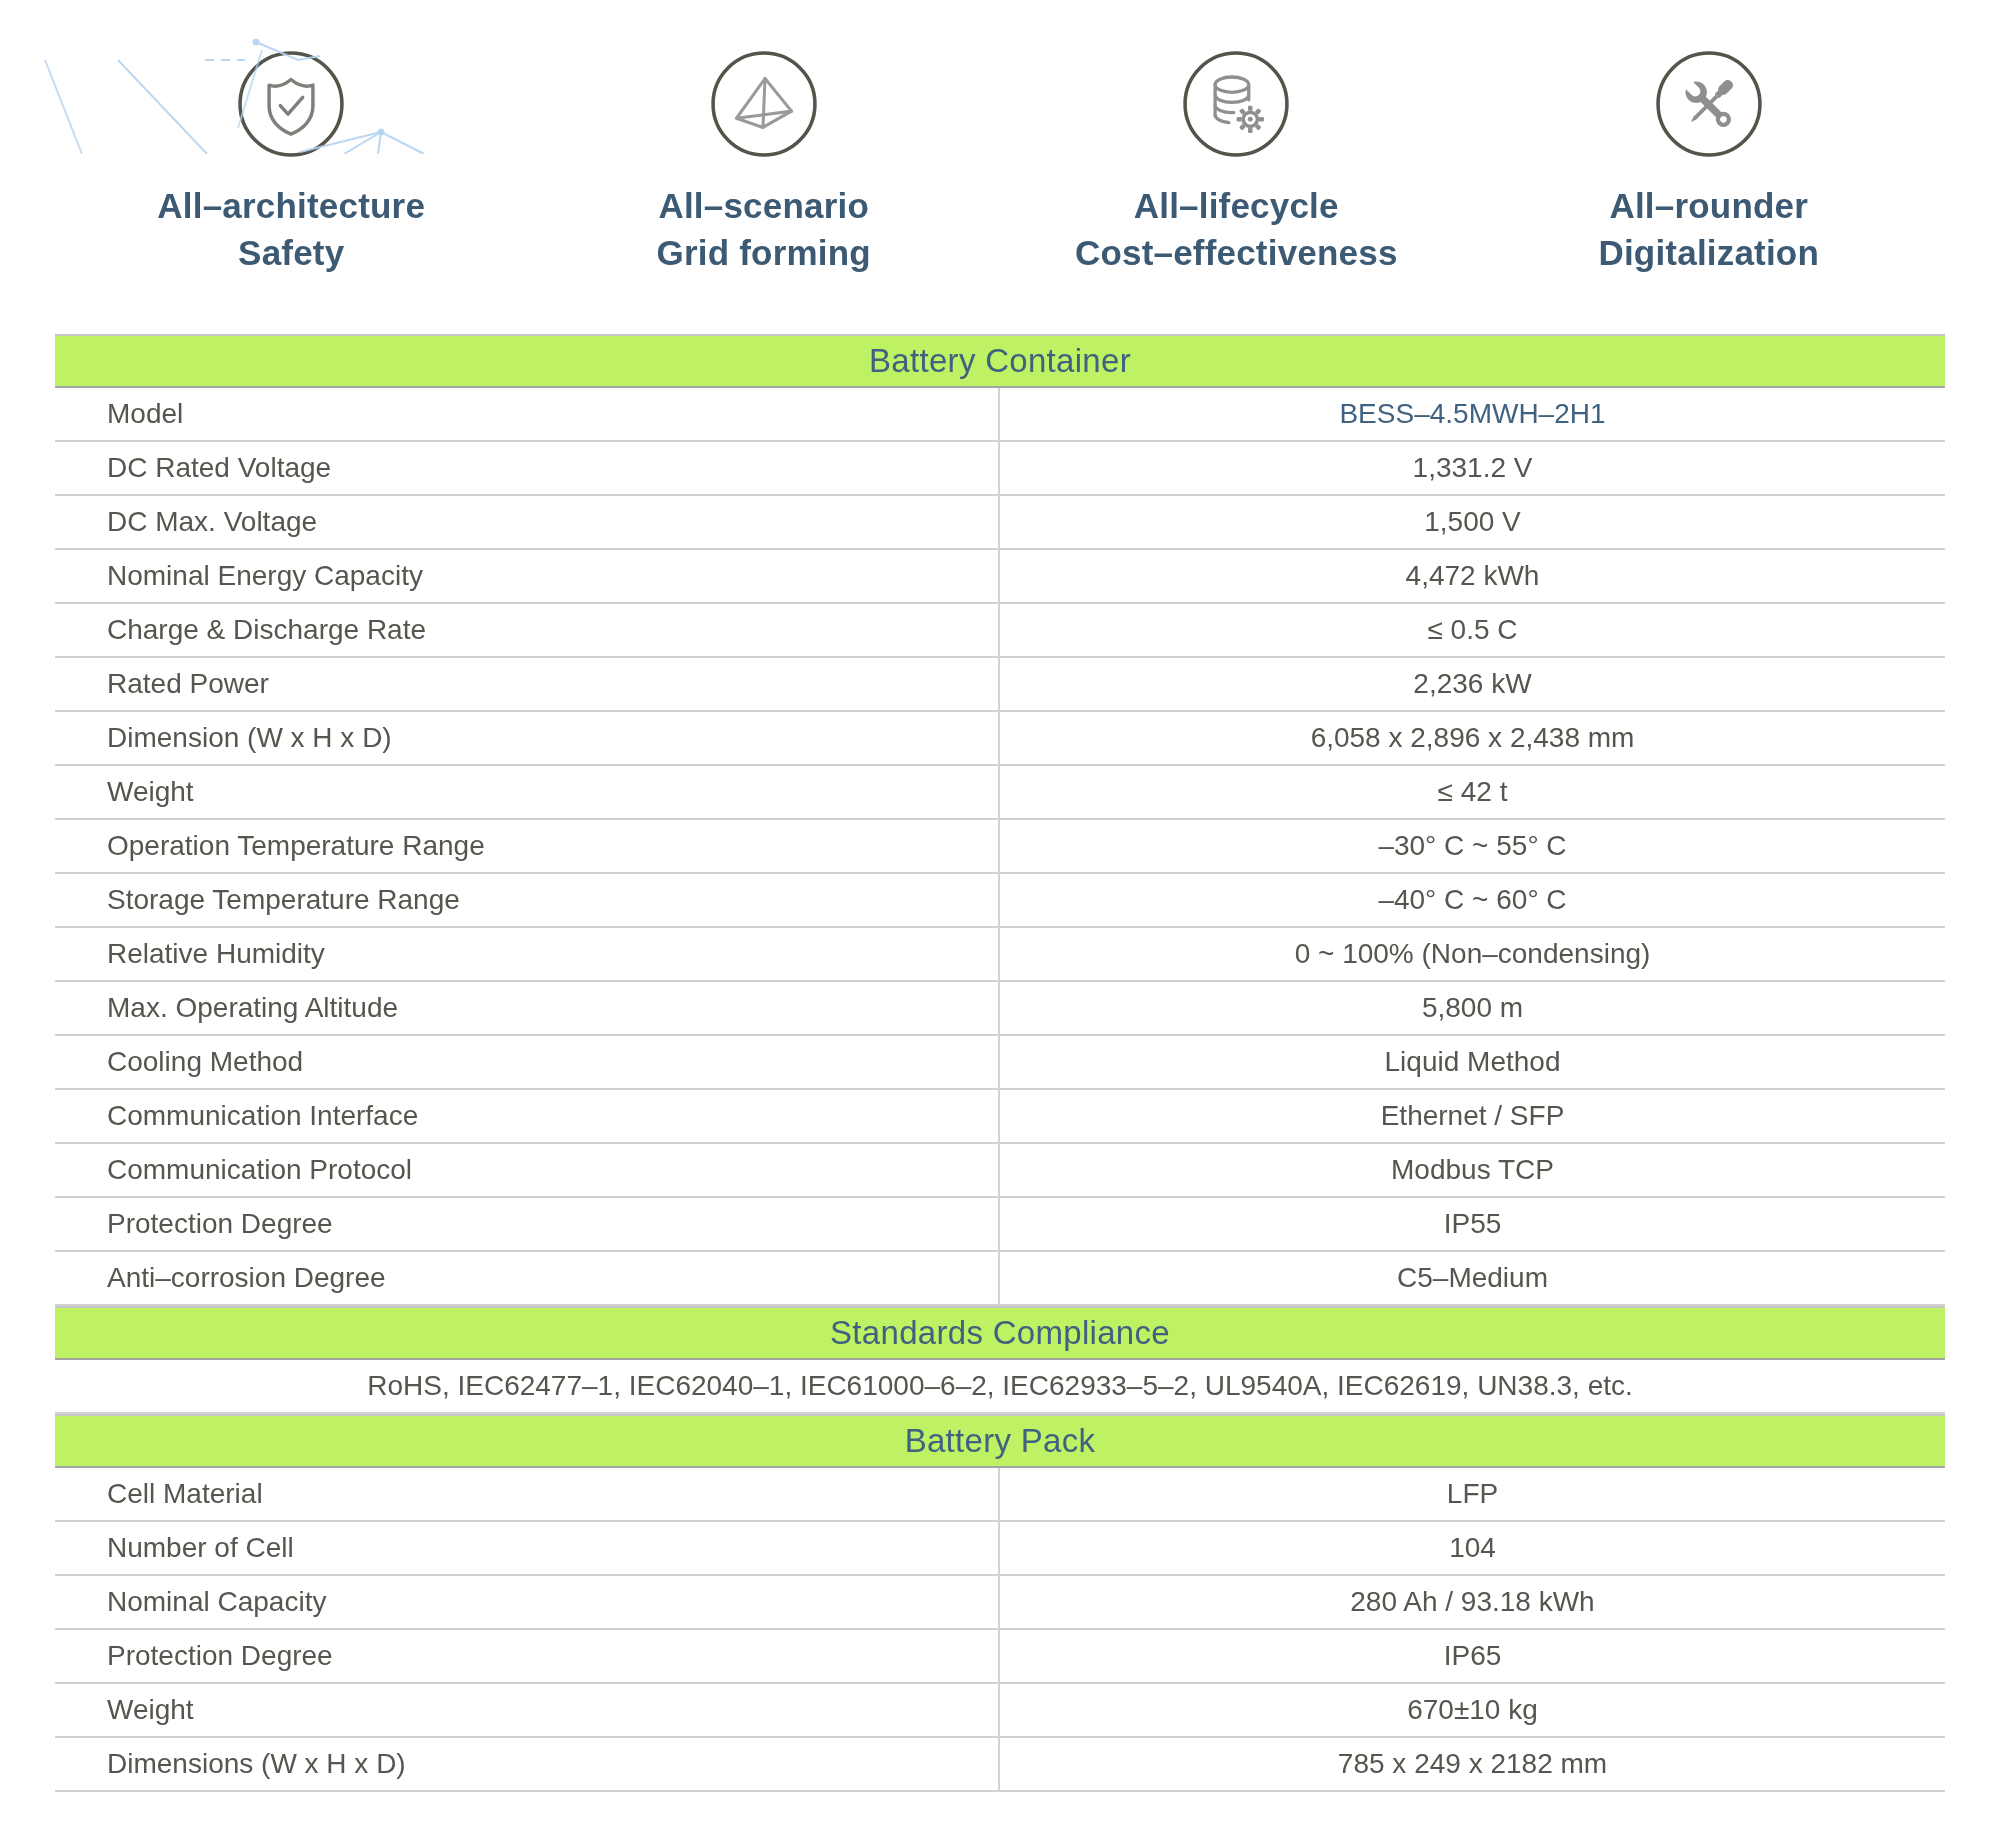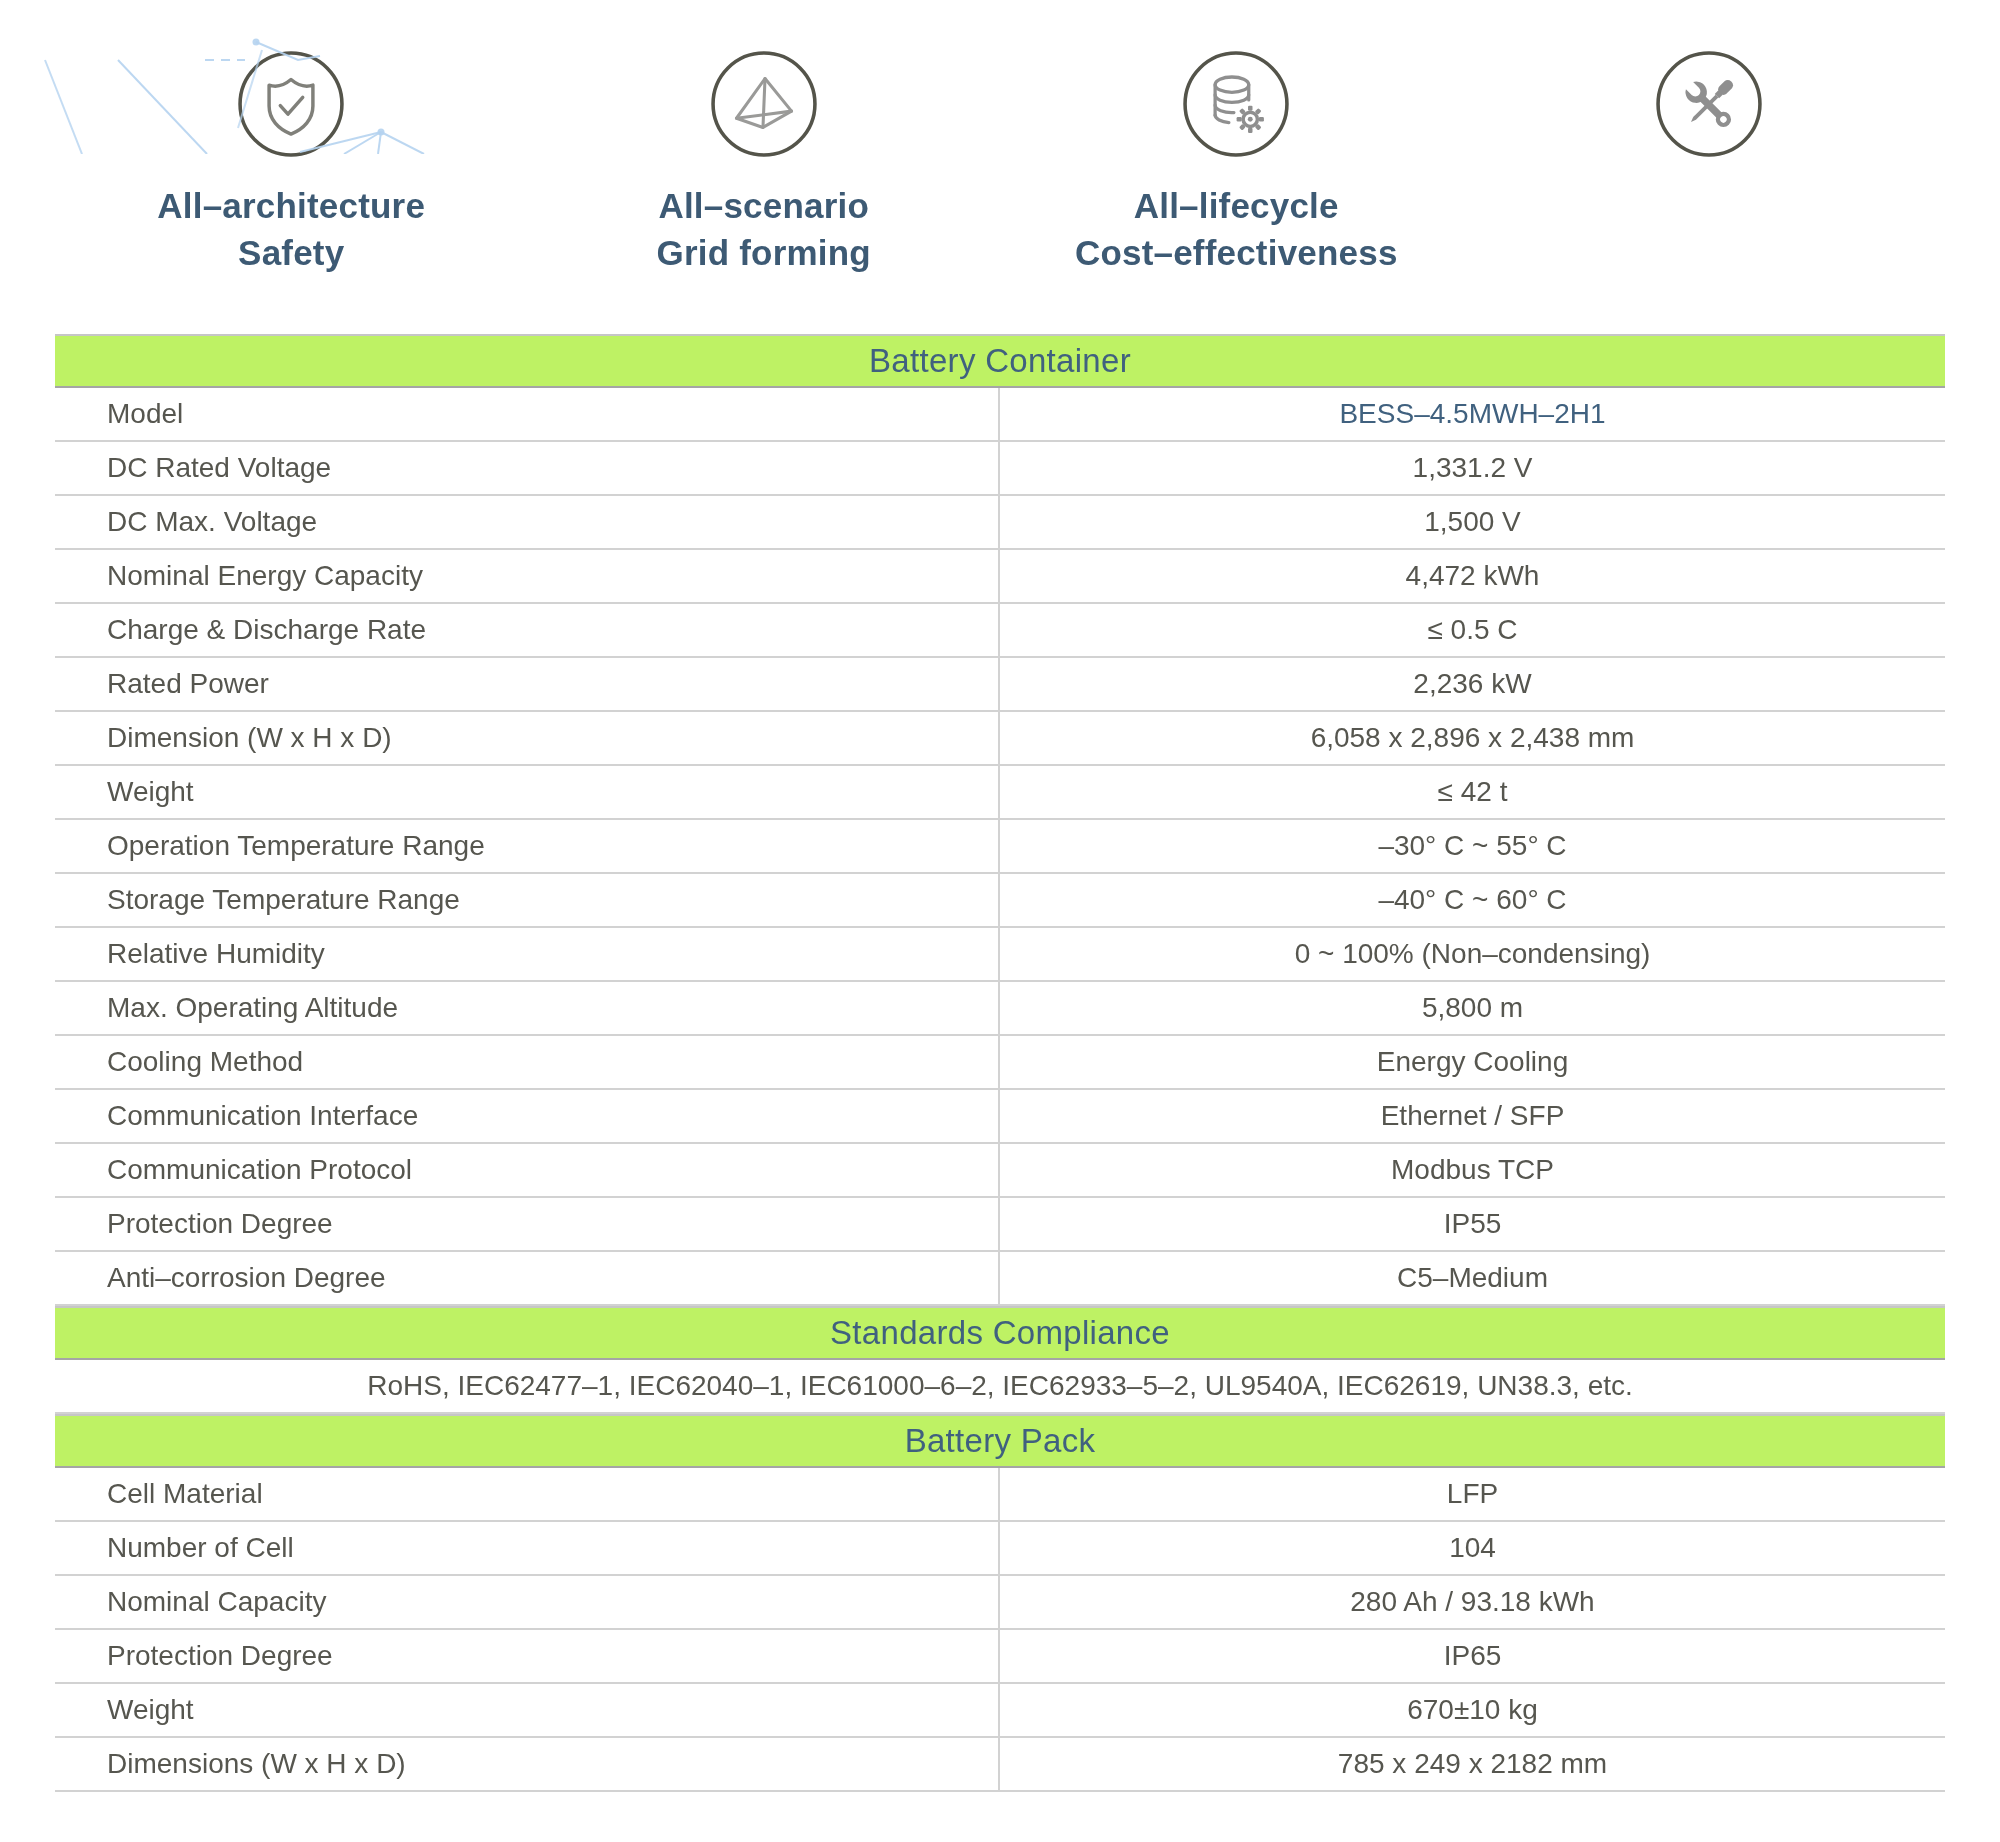--- a/index.html
+++ b/index.html
@@ -143,20 +143,24 @@
         <circle cx="0" cy="20" r="7.5"></circle>
         <circle cx="0" cy="20" r="3.2" fill="#ffffff"></circle>
       </g>
 
       <g transform="translate(53,53) rotate(45)" fill="#8f8f8f">
         <rect x="-5" y="-31" width="10" height="16" rx="4.5"></rect>
         <rect x="-3" y="-16" width="6" height="5"></rect>
         <path d="M-1.9,-11 L1.9,-11 L1.9,20 L0,25 L-1.9,20 Z"></path>
       </g>
     </svg>
+    <div class="feature-label">
+      <div>All–rounder</div>
+      <div>Digitalization</div>
+    </div>
   </div>
 </div>
 
 <div class="spec-table">
 
   <div class="band">
     <span>Battery Container</span>
   </div>
 
   <div class="row">
@@ -202,21 +206,21 @@
   <div class="row">
     <div class="cell label">Relative Humidity</div>
     <div class="cell value">0 ~ 100% (Non–condensing)</div>
   </div>
   <div class="row">
     <div class="cell label">Max. Operating Altitude</div>
     <div class="cell value">5,800 m</div>
   </div>
   <div class="row">
     <div class="cell label">Cooling Method</div>
-    <div class="cell value">Energy Cooling</div>
+    <div class="cell value">Liquid Method</div>
   </div>
   <div class="row">
     <div class="cell label">Communication Interface</div>
     <div class="cell value">Ethernet / SFP</div>
   </div>
   <div class="row">
     <div class="cell label">Communication Protocol</div>
     <div class="cell value">Modbus TCP</div>
   </div>
   <div class="row">

